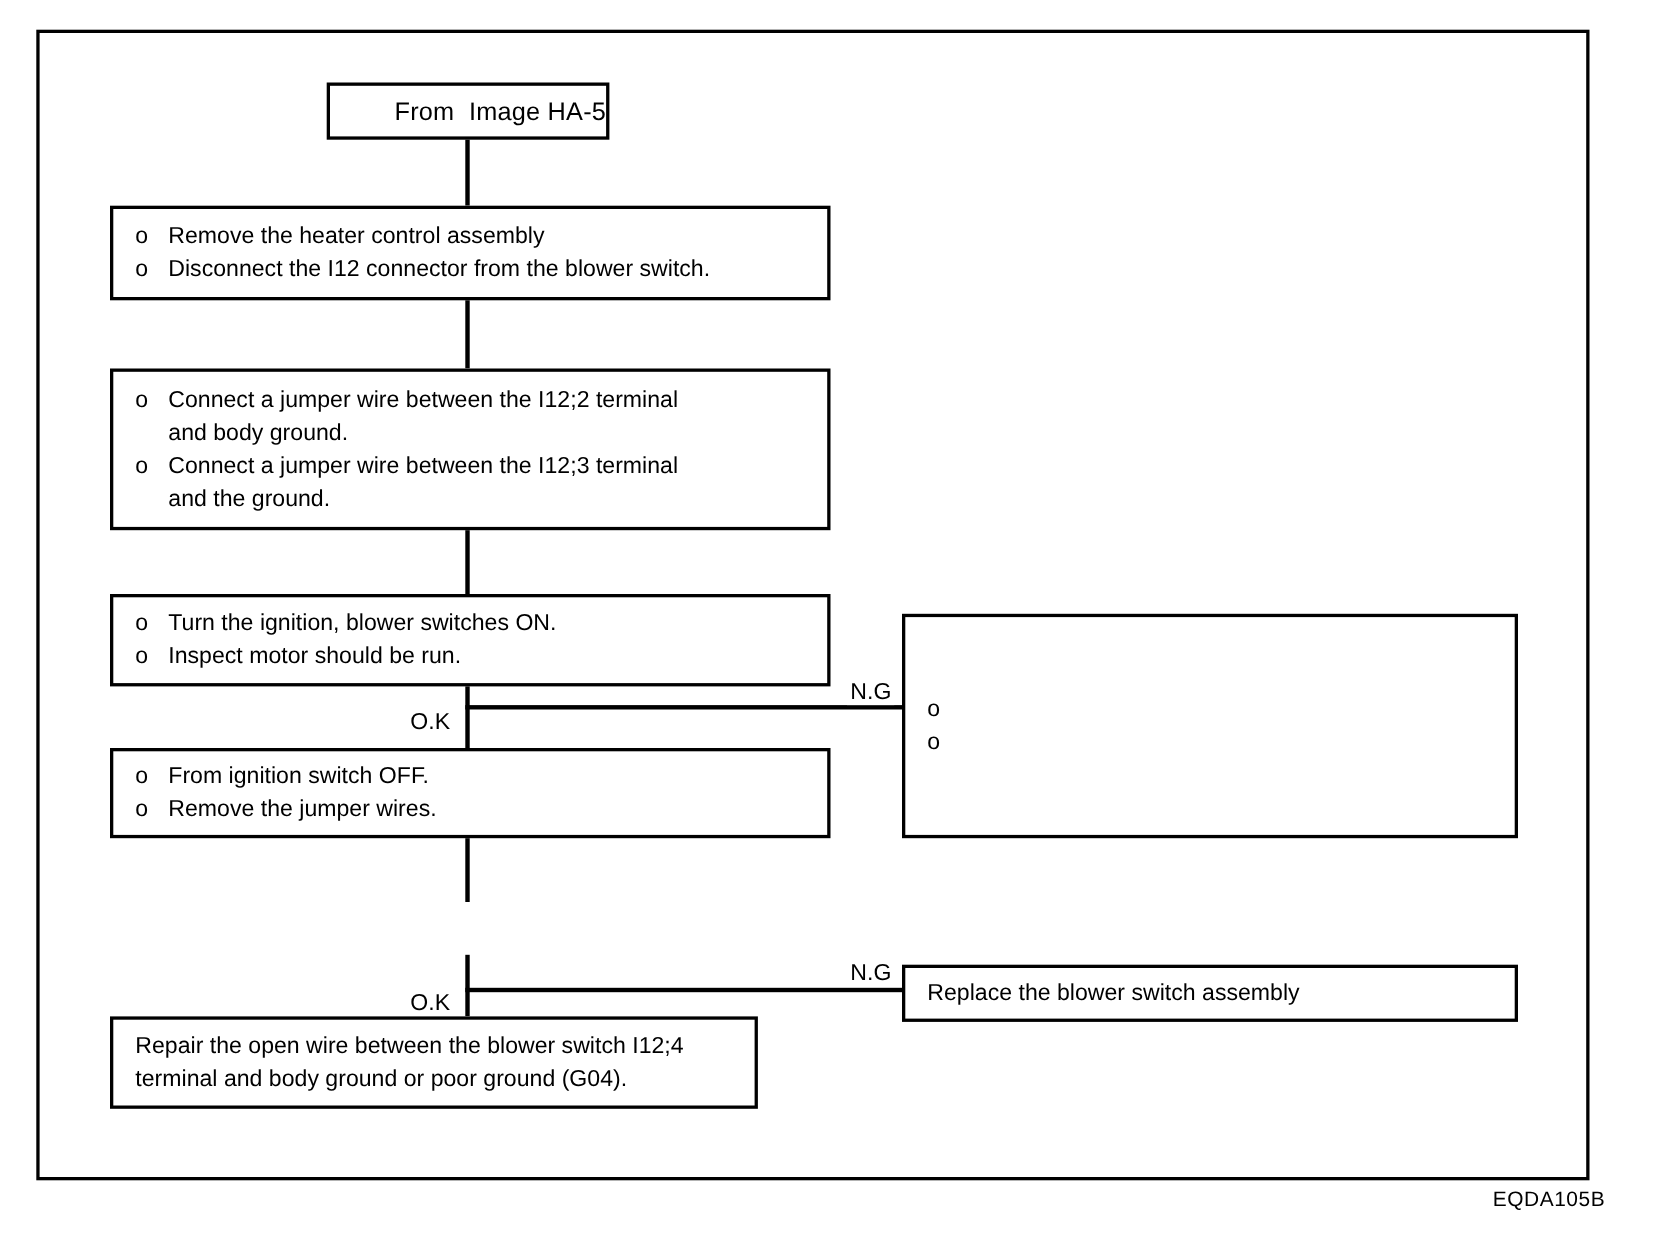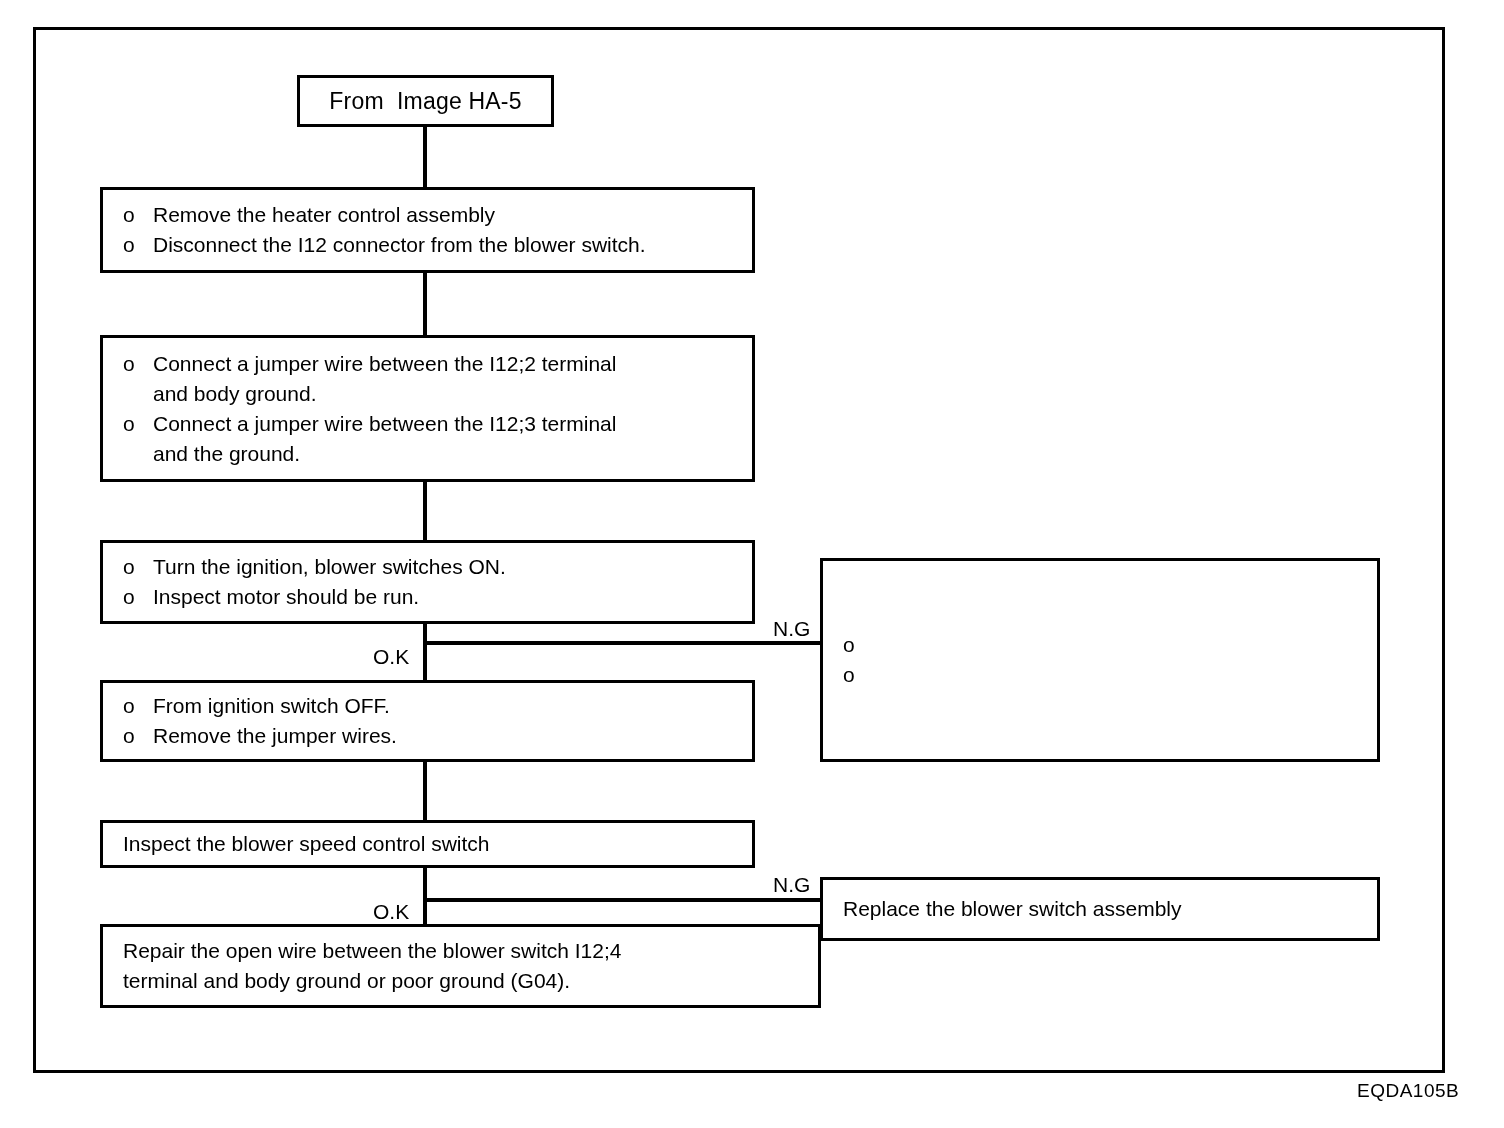--- a/index.html
+++ b/index.html
@@ -66,21 +66,21 @@
     padding-left: 20px;
     padding-right: 12px;
     white-space: pre-wrap;
   }
   
   #entry-box {
     left: 297px;
     top: 75px;
     width: 257px;
     height: 52px;
-    align-items: center;
+    align-items: flex-end;
     justify-content: center;
   }
   #entry-box .plain-text {
     padding: 0;
     font-size: 23px;
     letter-spacing: 0.2px;
   }
   
   .vline {
     position: absolute;
@@ -183,33 +183,30 @@
       <span class="box-text">From ignition switch OFF.</span>
     </div>
     <div class="box-line pad-left">
       <span class="bullet">o</span>
       <span class="box-text">Remove the jumper wires.</span>
     </div>
   </div>
 
   <div class="vline" style="left:423px; top:762px; height:58px;"></div>
 
-  <div class="flow-box" style="left:100px; top:820px; width:655px; height:48px;">
-    <div class="plain-text">Inspect the blower speed control switch</div>
-  </div>
 
   <div class="vline" style="left:423px; top:868px; height:56px;"></div>
   <div class="hline" style="left:423px; top:898px; width:397px;"></div>
   <div class="branch-label" style="left:370px; top:900px;">O.K</div>
   <div class="branch-label" style="left:770px; top:873px;">N.G</div>
 
-  <div class="flow-box" style="left:820px; top:877px; width:560px; height:64px;">
+  <div class="flow-box" style="left:820px; top:877px; width:560px; height:52px;">
     <div class="plain-text">Replace the blower switch assembly</div>
   </div>
 
-  <div class="flow-box" style="left:100px; top:924px; width:721px; height:84px;">
+  <div class="flow-box" style="left:100px; top:924px; width:589px; height:84px;">
     <div class="plain-text">Repair the open wire between the blower switch I12;4
 terminal and body ground or poor ground (G04).</div>
   </div>
 
   <div id="figure-code">EQDA105B</div>
 
 </div>
 
 </body></html>

